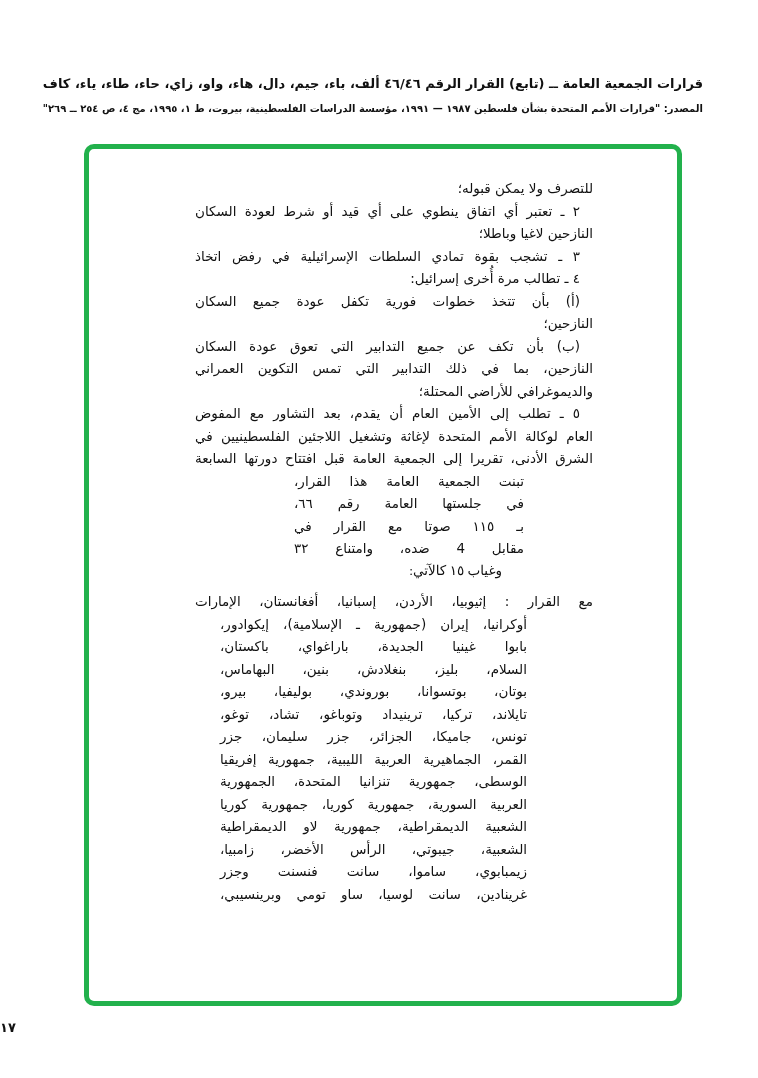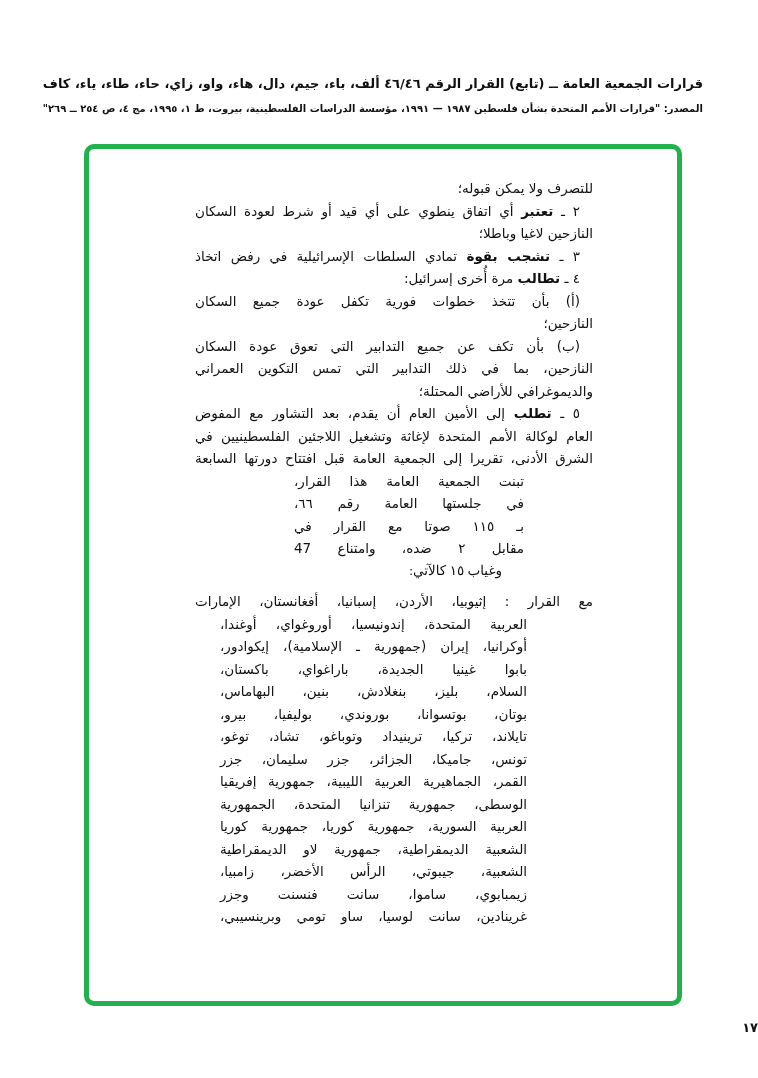--- a/index.html
+++ b/index.html
@@ -24,27 +24,27 @@
   }
   .col { margin:28px 84px 0 106px; }
   .line {
     font-size:13.5px; line-height:22.5px; text-align:right;
     white-space:nowrap; overflow:visible;
   }
   .line.j { text-align:justify; text-align-last:justify; }
   .line.r { text-align:right; text-align-last:right; }
   .line.ind { padding-right:13px; }
   .line.ind20 { padding-right:22px;font-family:Liberation Serif, serif; }
-  .bold { font-weight:bold; }
+  .bold { font-weight:normal; }
   .vote { width:230px; margin-right:69px; }
   .countries { margin-top:8px; }
   .countries .line.cont { margin-right:66px; margin-left:25px; }
   .page-num {
     position:absolute; top:1020px; left:0; right:0;
-    text-align:right; font-size:13px; font-weight:bold;
+    text-align:left; font-size:13px; font-weight:bold;
   }
 </style>
 </head>
 <body>
 
 <div class="page">
   <div class="header">
     <div class="header-title">قرارات الجمعية العامة ــ (تابع) القرار الرقم ٤٦/٤٦ ألف، باء، جيم، دال، هاء، واو، زاي، حاء، طاء، ياء، كاف</div>
     <div class="header-source">المصدر: "قرارات الأمم المتحدة بشأن فلسطين ١٩٨٧ — ١٩٩١، مؤسسة الدراسات الفلسطينية، بيروت، ط ١، ١٩٩٥، مج ٤، ص ٢٥٤ ــ ٢٦٩"</div>
   </div>
@@ -63,26 +63,25 @@
           <div class="line j"><span>النازحين، بما في ذلك التدابير التي تمس التكوين العمراني</span></div>
           <div class="line r"><span>والديموغرافي للأراضي المحتلة؛</span></div>
           <div class="line j ind"><span>٥ ـ </span><span class="bold">تطلب</span><span> إلى الأمين العام أن يقدم، بعد التشاور مع المفوض</span></div>
           <div class="line j"><span>العام لوكالة الأمم المتحدة لإغاثة وتشغيل اللاجئين الفلسطينيين في</span></div>
           <div class="line j"><span>الشرق الأدنى، تقريرا إلى الجمعية العامة قبل افتتاح دورتها السابعة</span></div>
         </div>
       <div class="vote">
           <div class="line j"><span>تبنت الجمعية العامة هذا القرار،</span></div>
           <div class="line j"><span>في جلستها العامة رقم ٦٦،</span></div>
           <div class="line j"><span>بـ ١١٥ صوتا مع القرار في</span></div>
-          <div class="line j"><span>مقابل ٢ ضده، وامتناع 47</span></div>
+          <div class="line j"><span>مقابل 4 ضده، وامتناع ٣٢</span></div>
           <div class="line r ind20"><span>وغياب ١٥ كالآتي:</span></div>
         </div>
       <div class="countries">
           <div class="line j first"><span>مع القرار : </span><span>إثيوبيا، الأردن، إسبانيا، أفغانستان، الإمارات</span></div>
-          <div class="line j cont"><span>العربية المتحدة، إندونيسيا، أوروغواي، أوغندا،</span></div>
           <div class="line j cont"><span>أوكرانيا، إيران (جمهورية ـ الإسلامية)، إيكوادور،</span></div>
           <div class="line j cont"><span>بابوا غينيا الجديدة، باراغواي، باكستان،</span></div>
           <div class="line j cont"><span>السلام، بليز، بنغلادش، بنين، البهاماس،</span></div>
           <div class="line j cont"><span>بوتان، بوتسوانا، بوروندي، بوليفيا، بيرو،</span></div>
           <div class="line j cont"><span>تايلاند، تركيا، ترينيداد وتوباغو، تشاد، توغو،</span></div>
           <div class="line j cont"><span>تونس، جاميكا، الجزائر، جزر سليمان، جزر</span></div>
           <div class="line j cont"><span>القمر، الجماهيرية العربية الليبية، جمهورية إفريقيا</span></div>
           <div class="line j cont"><span>الوسطى، جمهورية تنزانيا المتحدة، الجمهورية</span></div>
           <div class="line j cont"><span>العربية السورية، جمهورية كوريا، جمهورية كوريا</span></div>
           <div class="line j cont"><span>الشعبية الديمقراطية، جمهورية لاو الديمقراطية</span></div>

